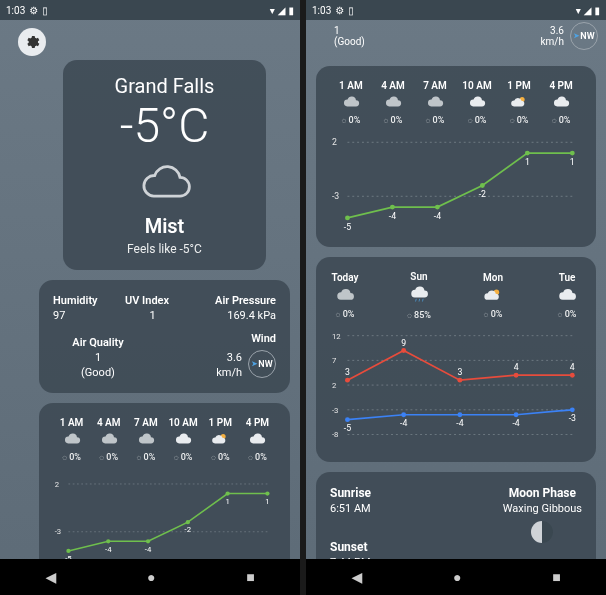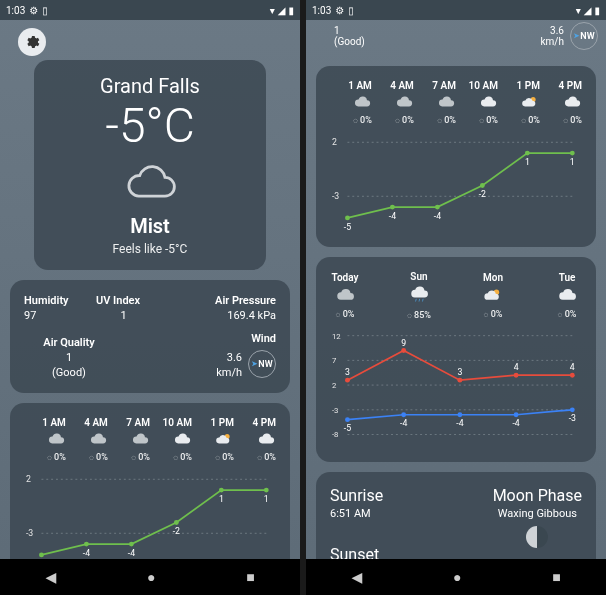--- a/index.html
+++ b/index.html
@@ -30,21 +30,21 @@
     align-items: center;
     padding: 0 6px;
   }
   .statusbar .left { display:flex; gap:4px; align-items:center;}
   .statusbar .right { margin-left:auto; display:flex; gap:3px; align-items:center;}
   .gear-btn {
     width:28px; height:28px; border-radius:50%;
     background:#e9ecef; display:flex; align-items:center; justify-content:center;
     margin:6px 0 0 10px; position:absolute; top:22px; left:8px; z-index:2;
   }
-  .content { flex:1; overflow-y:auto; padding:10px; }
+  .content { flex:1; overflow-y:auto; padding:10px;margin-left:29px; }
   .content2 { flex:1; overflow-y:auto; padding:10px 10px 10px 10px; }
   .card {
     background: rgba(60,72,82,0.85);
     border-radius:14px;
     padding:14px;
     color:#fff;
     margin-bottom:10px;
   }
   .main-card { margin-top:30px; text-align:center; margin-left:24px; margin-right:24px;}
   .city { font-size:20px; font-weight:400; margin-bottom:4px;}
@@ -56,33 +56,33 @@
   .stat .lbl { font-weight:600; font-size:11px;}
   .stat .val { font-weight:400; font-size:11px; margin-top:2px;}
   .row1 { display:flex; gap:12px; }
   .row2 { display:flex; gap:12px; margin-top:10px; align-items:flex-end;}
   .wind-badge {
     width:28px; height:28px; border-radius:50%; border:1.5px solid #9aa3ab;
     display:flex; align-items:center; justify-content:center;
     font-size:9px; font-weight:600;
   }
   .hourly-row { display:flex; justify-content:space-between; align-items:center; margin-bottom:6px;}
-  .hour-col { text-align:right; font-size:10px; font-weight:600; width:16.6%; }
+  .hour-col { text-align:center; font-size:10px; font-weight:600; width:16.6%; }
   .hour-col .icon { margin:4px 0; }
   .hour-col .precip { font-size:9px; font-weight:500; opacity:0.9;}
   .drop { font-size:8px; opacity:0.8; }
   .chart-wrap { position:relative; height:100px; margin-top:8px;}
   svg.chart { width:100%; height:100%; }
   .daily-row { display:flex; justify-content:space-between; align-items:center;gap:44px; }
   .day-col { text-align:center; font-size:10px; font-weight:600; width:20%;}
   .day-col .icon { margin:4px 0;}
   .day-col .precip { font-size:9px; font-weight:500; opacity:0.9;}
   .chart-wrap2 { position:relative; height:120px; margin-top:8px;}
   .astro-card .arow { display:flex; gap:20px; }
-  .astro .lbl { font-weight:400; font-size:16px;}
+  .astro .lbl { font-weight:700; font-size:12px;}
   .astro .val { font-size:11px; margin-top:2px;}
   .moon-icon {
     width:22px; height:22px; border-radius:50%;
     background: linear-gradient(90deg, #cfd3d7 50%, #3a4750 50%);
     margin-top:4px;
   }
   .navbar {
     height:36px; background:#000; display:flex; justify-content:space-around; align-items:center;
   }
   .nav-icon { color:#ccc; font-size:14px;}

